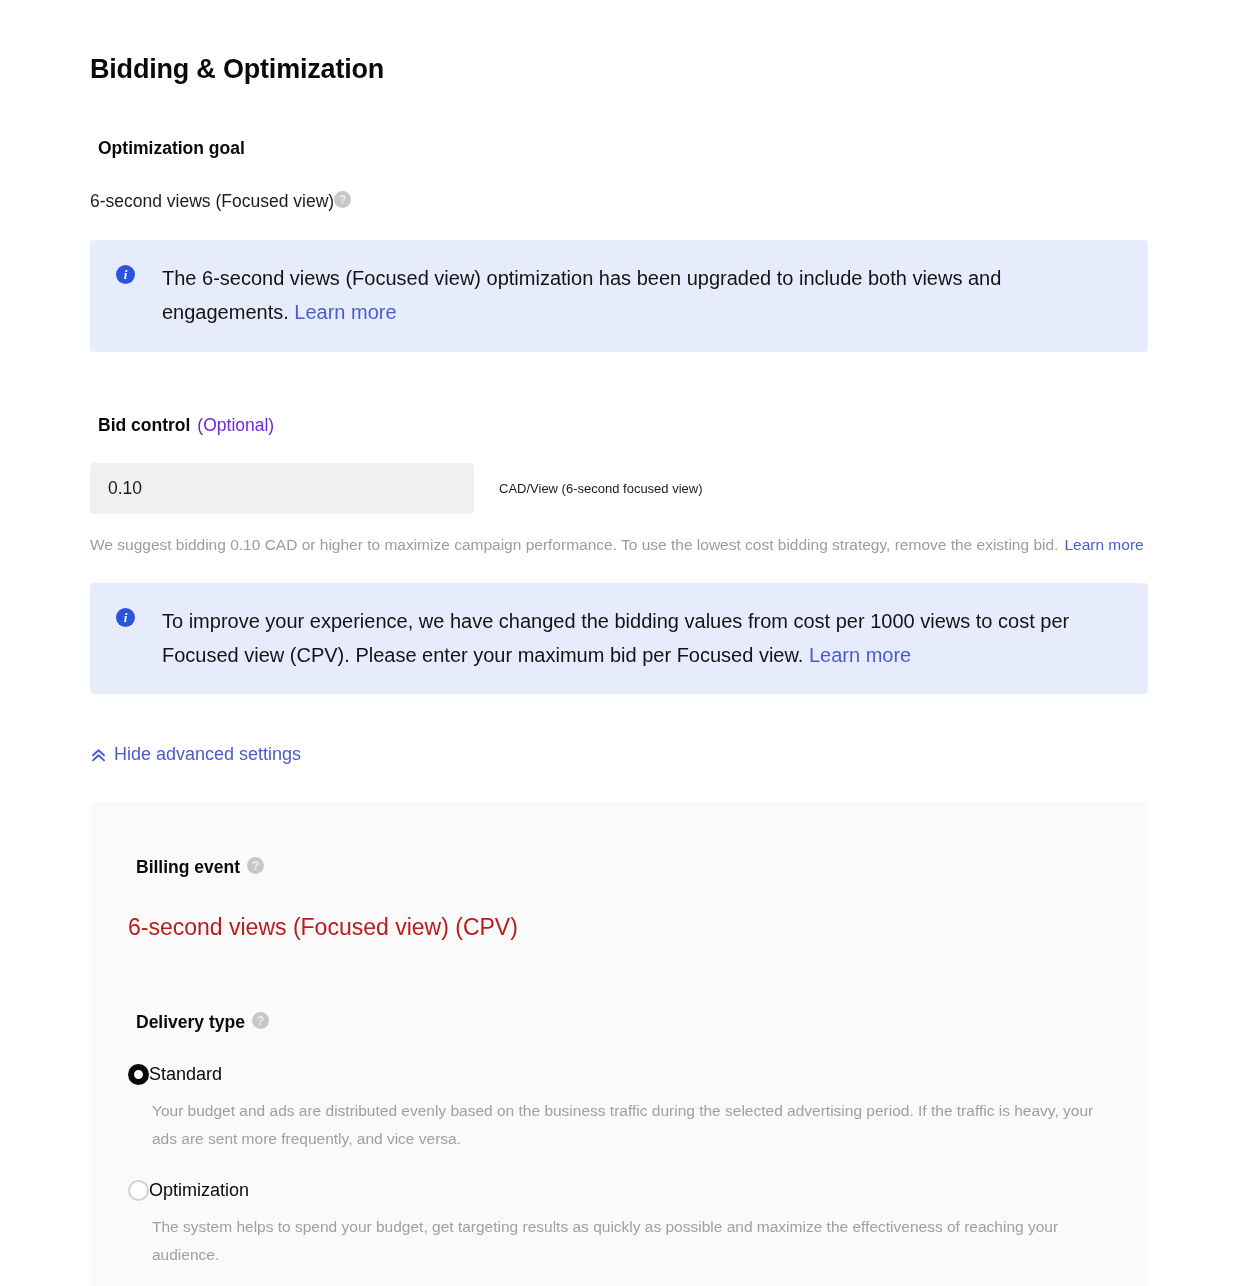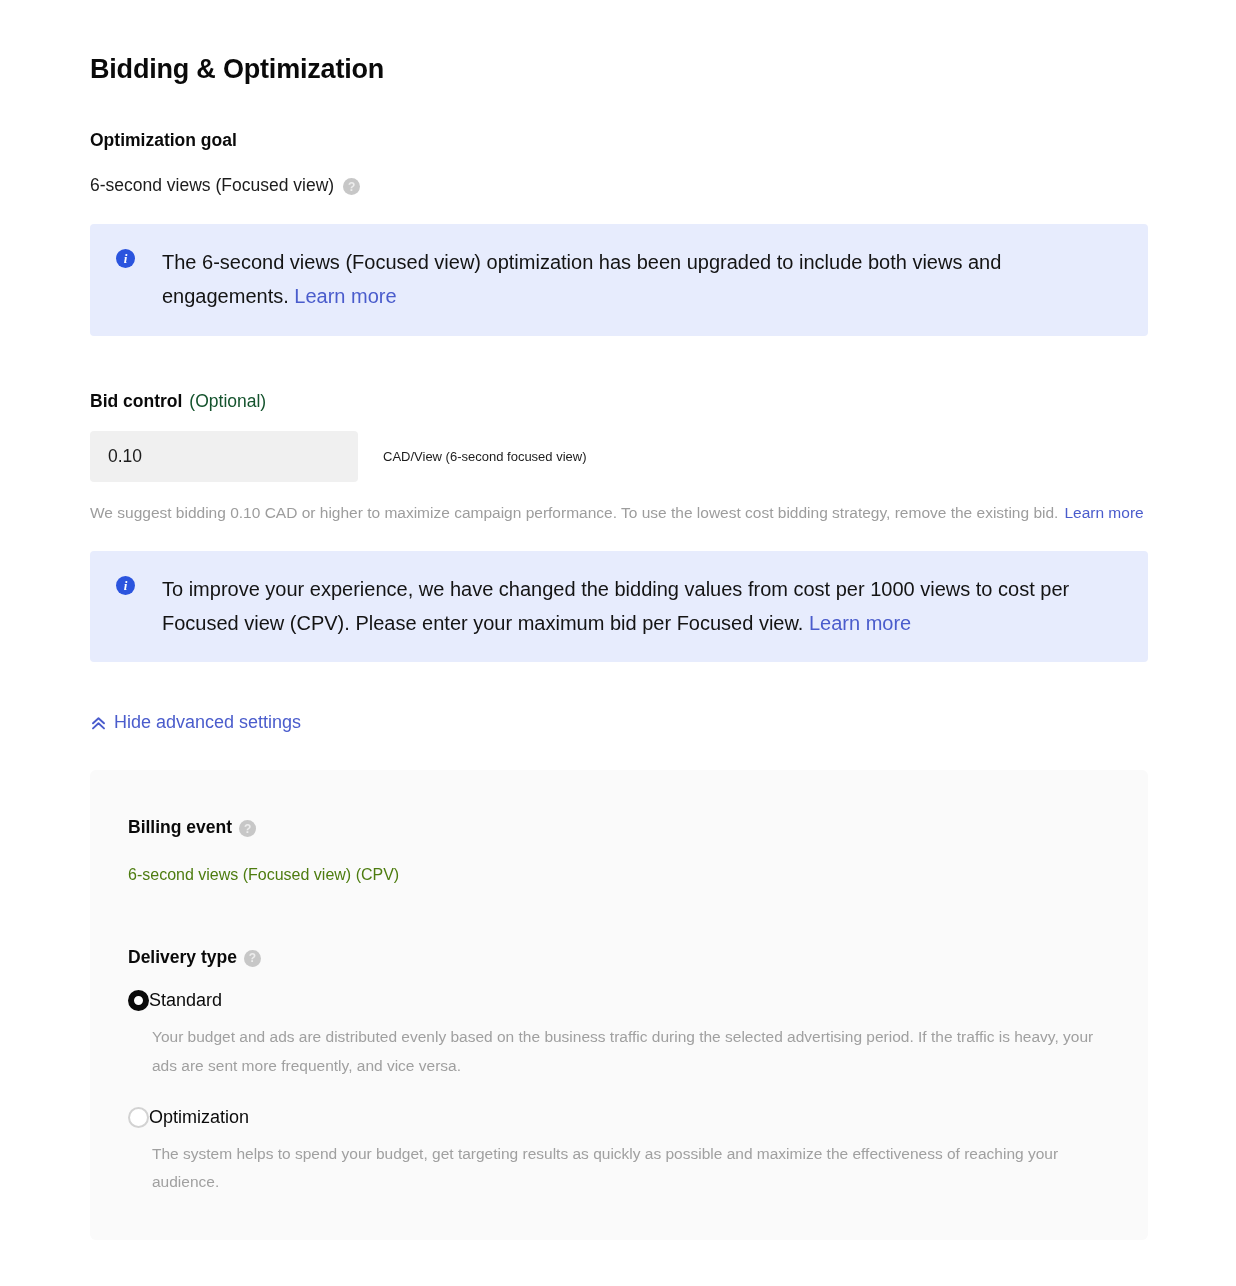--- a/index.html
+++ b/index.html
@@ -38,39 +38,37 @@
     margin: 0;
     padding-top: 41px;
     line-height: 1.2;
   }
 
   
   .field-label {
     font-size: 17.5px;
     font-weight: 700;
     color: #0a0a0a;
-    margin: 0;
+    margin: 8px;
     line-height: 1.3;
     display: flex;
-    align-items: center;
+    align-items: flex-start;
     gap: 7px;
   }
   .field-label .optional {
     font-weight: 400;
-    color: #14532d;
+    color: #6d28d9;
   }
 
   .field-value {
     font-size: 17.5px;
     font-weight: 400;
     color: #1c1c1c;
     line-height: 1.35;
     display: flex;
-    align-items: center;
-    gap: 9px;
   }
 
   
   .help-icon {
     display: inline-flex;
     align-items: center;
     justify-content: center;
     width: 17px;
     height: 17px;
     min-width: 17px;
@@ -126,21 +124,21 @@
     cursor: pointer;
   }
 
   
   .bid-row {
     display: flex;
     align-items: center;
     gap: 0;
   }
   .bid-input {
-    width: 268px;
+    width: 384px;
     height: 51px;
     background: #f0f0f0;
     border: none;
     border-radius: 4px;
     font-size: 17.5px;
     font-family: "Liberation Sans", sans-serif;
     color: #1c1c1c;
     padding: 0 18px;
     outline: none;
   }
@@ -178,22 +176,22 @@
   }
 
   
   .adv-panel {
     background: #fafafa;
     border-radius: 6px;
     padding: 46px 40px 44px 38px;
   }
 
   .billing-value {
-    font-size: 16px;
-    color: #4d7c0f;
+    font-size: 23px;
+    color: #b91c1c;
     font-weight: 400;
     line-height: 1.35;
   }
 
   
   .radio-item { }
   .radio-line {
     display: flex;
     align-items: center;
     cursor: pointer;

